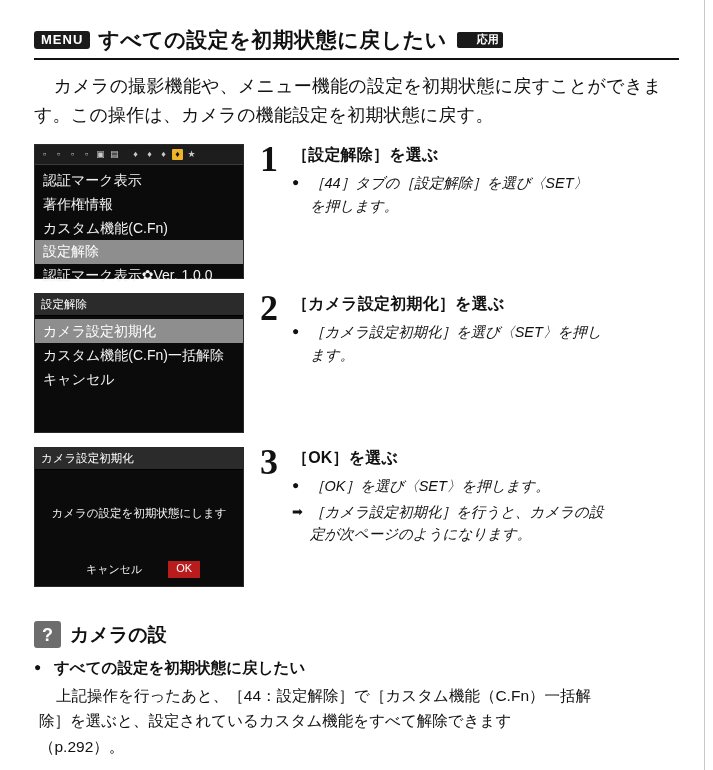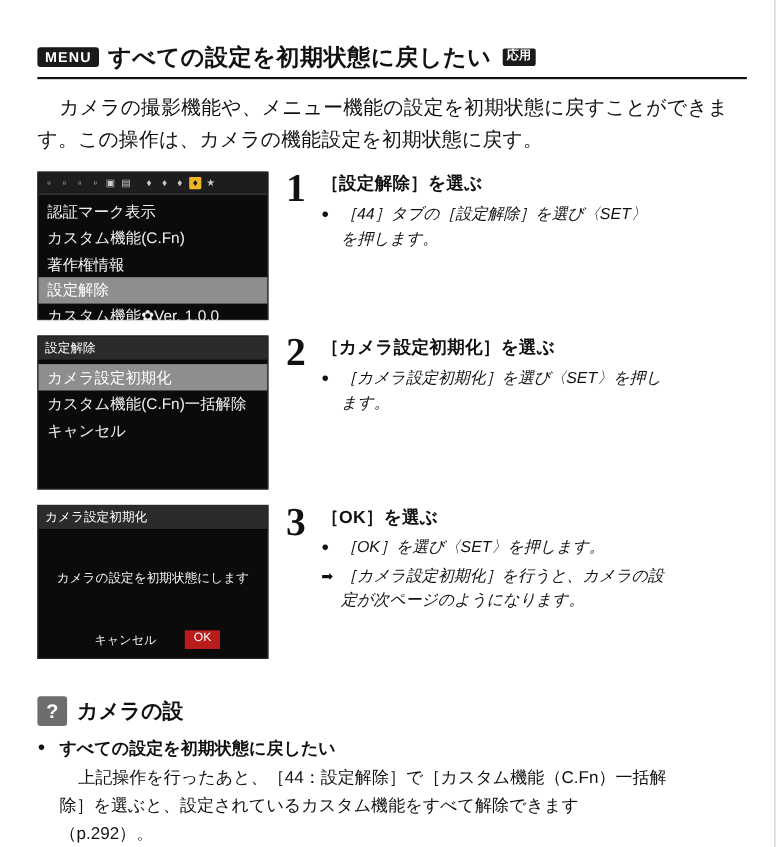--- a/index.html
+++ b/index.html
@@ -29,21 +29,21 @@
     width: 1px;
     height: 770px;
     background: #c9c9c9;
   }
 
   
   .title-row {
     display: flex;
     align-items: center;
     gap: 8px;
-    margin-top: 20px;
+    margin-top: 8px;
     margin-bottom: 2px;
   }
   .menu-badge {
     display: inline-flex;
     align-items: center;
     justify-content: center;
     background: #1a1a1a;
     color: #ffffff;
     font-size: 13px;
     font-weight: bold;
@@ -59,21 +59,21 @@
     letter-spacing: 0.5px;
   }
   .applied-badge {
     display: inline-flex;
     align-items: center;
     justify-content: center;
     background: #1a1a1a;
     color: #ffffff;
     font-size: 11px;
     font-weight: bold;
-    padding: 2px 4px 3px 4px;
+    padding: 2px 4px 3px 20px;
     border-radius: 2px;
     line-height: 1;
     margin-left: 2px;
   }
   .title-underline {
     border: none;
     border-top: 2px solid #111;
     margin: 4px 0 12px 0;
   }
 
@@ -242,21 +242,21 @@
   .tips-sub {
     display: flex;
     font-size: 15.5px;
     font-weight: bold;
     margin: 6px 0 4px 0;
   }
   .tips-sub .bullet-mark { flex: 0 0 20px; font-size: 12px; line-height: 1.6; }
   .tips-body {
     font-size: 15.5px;
     line-height: 1.62;
-    margin: 0 0 0 20px;
+    margin: 0 0 0 5px;
   }
   .tips-body .ind { margin-left: 1.1em; }
 </style>
 </head>
 <body>
 
 <div class="page">
   <div class="right-rule"></div>
 
   <div class="title-row">
@@ -282,24 +282,24 @@
         <span class="tab-ico">▤</span>
         <span class="tab-sep"></span>
         <span class="tab-ico">♦</span>
         <span class="tab-ico">♦</span>
         <span class="tab-ico">♦</span>
         <span class="tab-ico active">♦</span>
         <span class="tab-ico">★</span>
       </div>
       <div class="lcd-list">
         <div class="lcd-item">認証マーク表示</div>
+        <div class="lcd-item">著作権情報</div>
         <div class="lcd-item">カスタム機能(C.Fn)</div>
-        <div class="lcd-item">著作権情報</div>
         <div class="lcd-item sel">設定解除</div>
-        <div class="lcd-item">カスタム機能✿Ver. 1.0.0</div>
+        <div class="lcd-item">認証マーク表示✿Ver. 1.0.0</div>
       </div>
     </div>
     <div class="step-num">1</div>
     <div class="step-body">
       <p class="step-head">［設定解除］を選ぶ</p>
       <div class="bullet-line">
         <span class="bullet-mark">●</span>
         <span class="bullet-text">
           <span>［44］タブの［設定解除］を選び〈SET〉</span><br>
           <span>を押します。</span>

